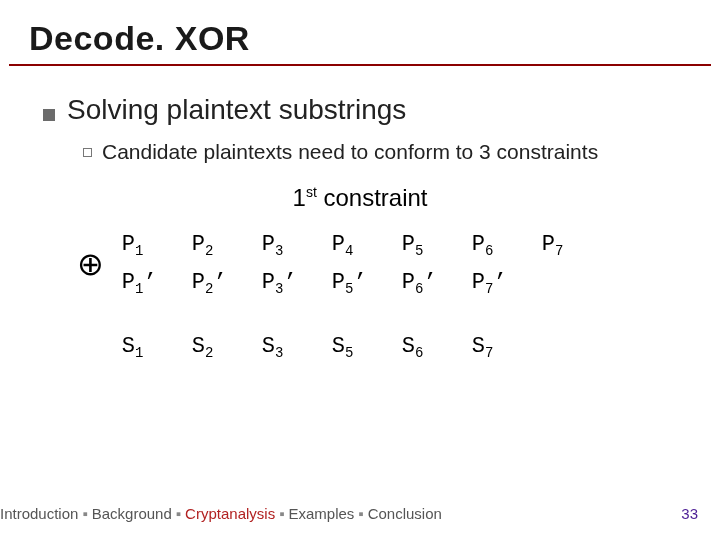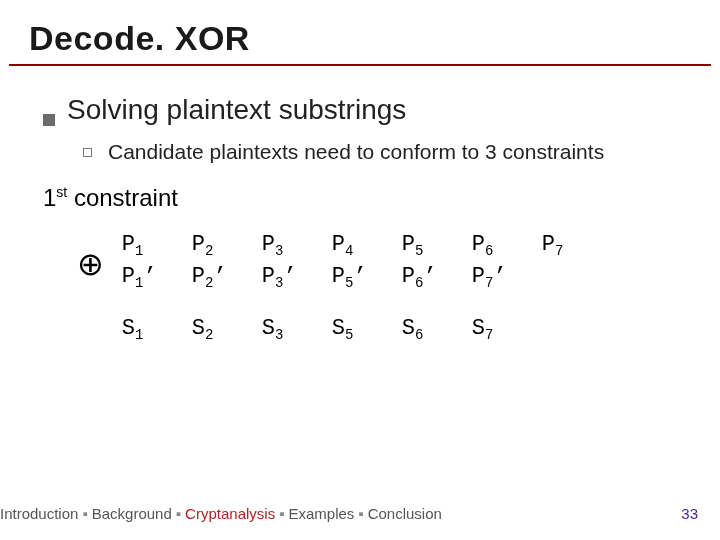--- a/index.html
+++ b/index.html
@@ -27,56 +27,57 @@
     font-size: 34px;
     font-weight: bold;
     letter-spacing: 0.5px;
     color: #1a1a1a;
   }
   .content {
     padding: 28px 40px 0 40px;
   }
   .bullet-row {
     display: flex;
-    align-items: flex-end;
+    align-items: center;
     gap: 12px;
     margin-bottom: 14px;
   }
   .sq-bullet {
     width: 12px;
     height: 12px;
     background: #6b6b6b;
     flex: 0 0 auto;
     margin-top: 10px;
   }
   .bullet-text {
     font-size: 28px;
     color: #222;
   }
   .sub-row {
     display: flex;
     align-items: flex-start;
-    gap: 16px;
+    gap: 10px;
     margin-left: 40px;
     margin-top: 8px;
     margin-bottom: 20px;
   }
   .sm-sq {
     width: 9px;
     height: 9px;
     border: 1px solid #777;
     flex: 0 0 auto;
     margin-top: 8px;
     background: #fff;
   }
   .sub-text {
     font-size: 21px;
     color: #222;
   }
   .constraint-label {
+    text-align: center;
     font-size: 24px;
     margin: 12px 0 18px 0;
   }
   .constraint-label sup {
     font-size: 14px;
     vertical-align: super;
   }
   .formula-area {
     display: flex;
     align-items: flex-start;
@@ -86,21 +87,21 @@
   }
   .xor-sym {
     font-size: 32px;
     line-height: 1;
     margin-top: 18px;
     font-family: "Arial", sans-serif;
   }
   .grid {
     display: grid;
     grid-template-columns: repeat(7, 70px);
-    row-gap: 0;
+    row-gap: 6px;
   }
   .cell {
     font-family: "Courier New", Courier, monospace;
     font-size: 22px;
     line-height: 1.4;
     white-space: nowrap;
   }
   .cell sub {
     font-size: 14px;
     vertical-align: sub;

